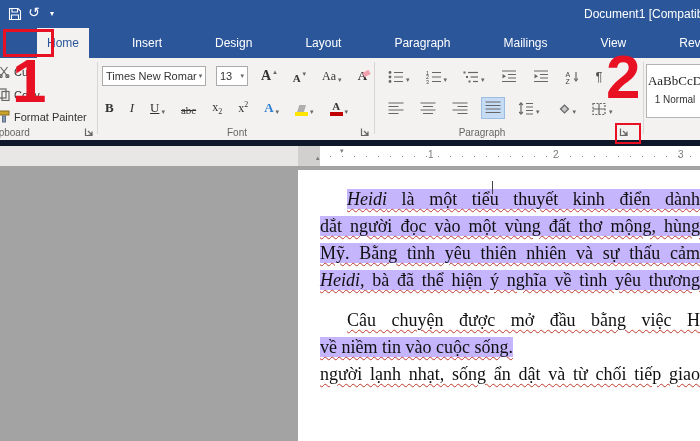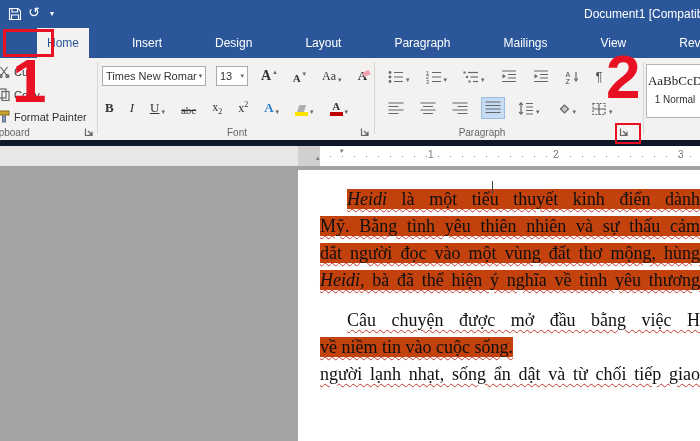--- a/index.html
+++ b/index.html
@@ -78,21 +78,21 @@
   .page{position:absolute;left:298px;top:170px;width:402px;height:271px;background:#fff;}
   .textblock{position:absolute;left:22px;right:0;top:16px;
              font-family:"Liberation Serif","DejaVu Serif",serif;font-size:18px;color:#101010;}
   .docline{line-height:27px;text-align:justify;text-align-last:justify;}
   .docline.natural{text-align-last:left;}
   .docline.indent{padding-left:27px;}
   .docline.para2{margin-top:13px;}
   .seg{text-decoration-line:underline;text-decoration-style:wavy;text-decoration-color:#c0392b;
        text-decoration-thickness:1px;text-underline-offset:3px;}
   .it{font-style:italic;}
-  .sel{background:#c2410c;}
+  .sel{background:#c4b5fd;}
   .ibeam{position:absolute;left:492px;top:181px;width:1px;height:13px;background:#444;}
 
   
   .anno-num{position:absolute;color:#e81123;font-weight:700;font-size:62px;line-height:1;z-index:60;
             font-family:"Liberation Sans",sans-serif;}
   .anno-box{position:absolute;border:3px solid #e81123;z-index:60;}
   .abox1{left:3px;top:29px;width:51px;height:28px;}
   .abox2{left:615px;top:123px;width:26px;height:21px;border-width:2px;}
   .anum1{left:12px;top:50px;}
   .anum2{left:606px;top:46px;}
@@ -372,24 +372,24 @@
     <span class="ruler-marker" style="left:340px;top:1px">▾</span>
     <span class="ruler-marker" style="left:316px;top:8px">▴</span>
   </div>
 
   <div class="page">
     <div class="textblock">
       <div class="docline indent">
         <span class="sel"><span class="seg it">Heidi</span><span class="seg"> là một tiểu thuyết kinh điển dành</span></span>
       </div>
       <div class="docline">
+        <span class="sel"><span class="seg">dắt người đọc vào một vùng đất thơ mộng, hùng</span></span>
+      </div>
+      <div class="docline">
         <span class="sel"><span class="seg">Mỹ. Bằng tình yêu thiên nhiên và sự thấu cảm</span></span>
-      </div>
-      <div class="docline">
-        <span class="sel"><span class="seg">dắt người đọc vào một vùng đất thơ mộng, hùng</span></span>
       </div>
       <div class="docline">
         <span class="sel"><span class="seg it">Heidi</span><span class="seg">, bà đã thể hiện ý nghĩa về tình yêu thương</span></span>
       </div>
       <div class="docline indent para2">
         <span class="seg">Câu chuyện được mở đầu bằng việc H</span>
       </div>
       <div class="docline natural">
         <span class="sel"><span class="seg">về niềm tin vào cuộc sống.</span></span>
       </div>

